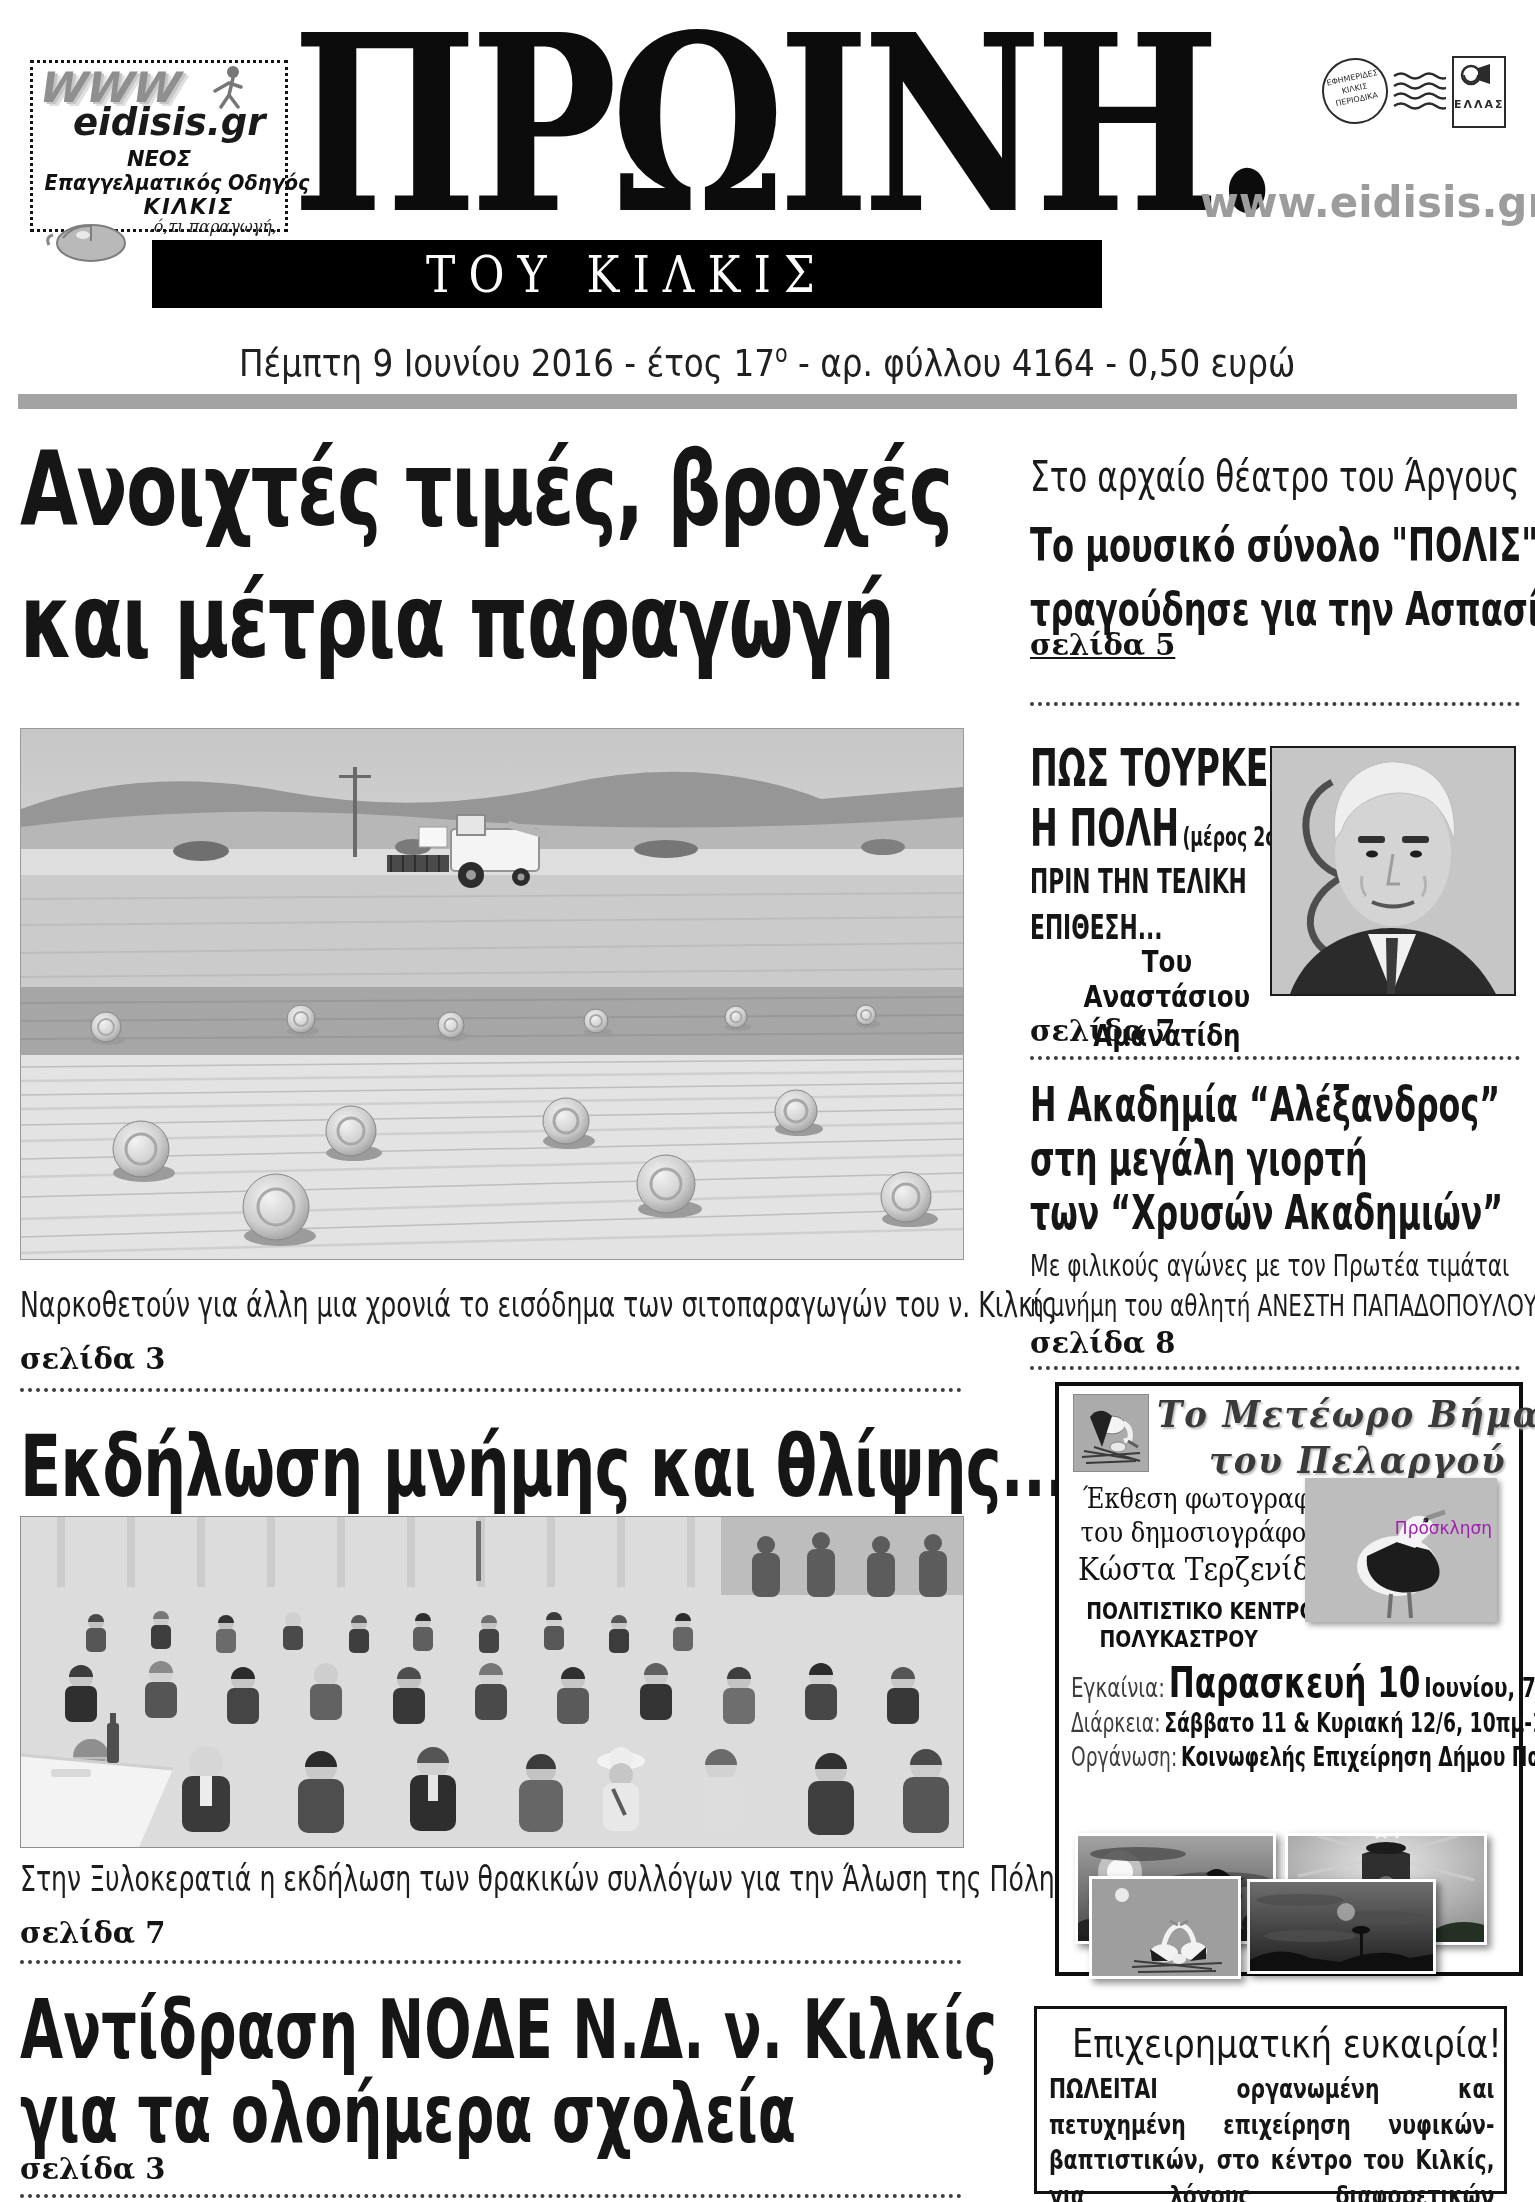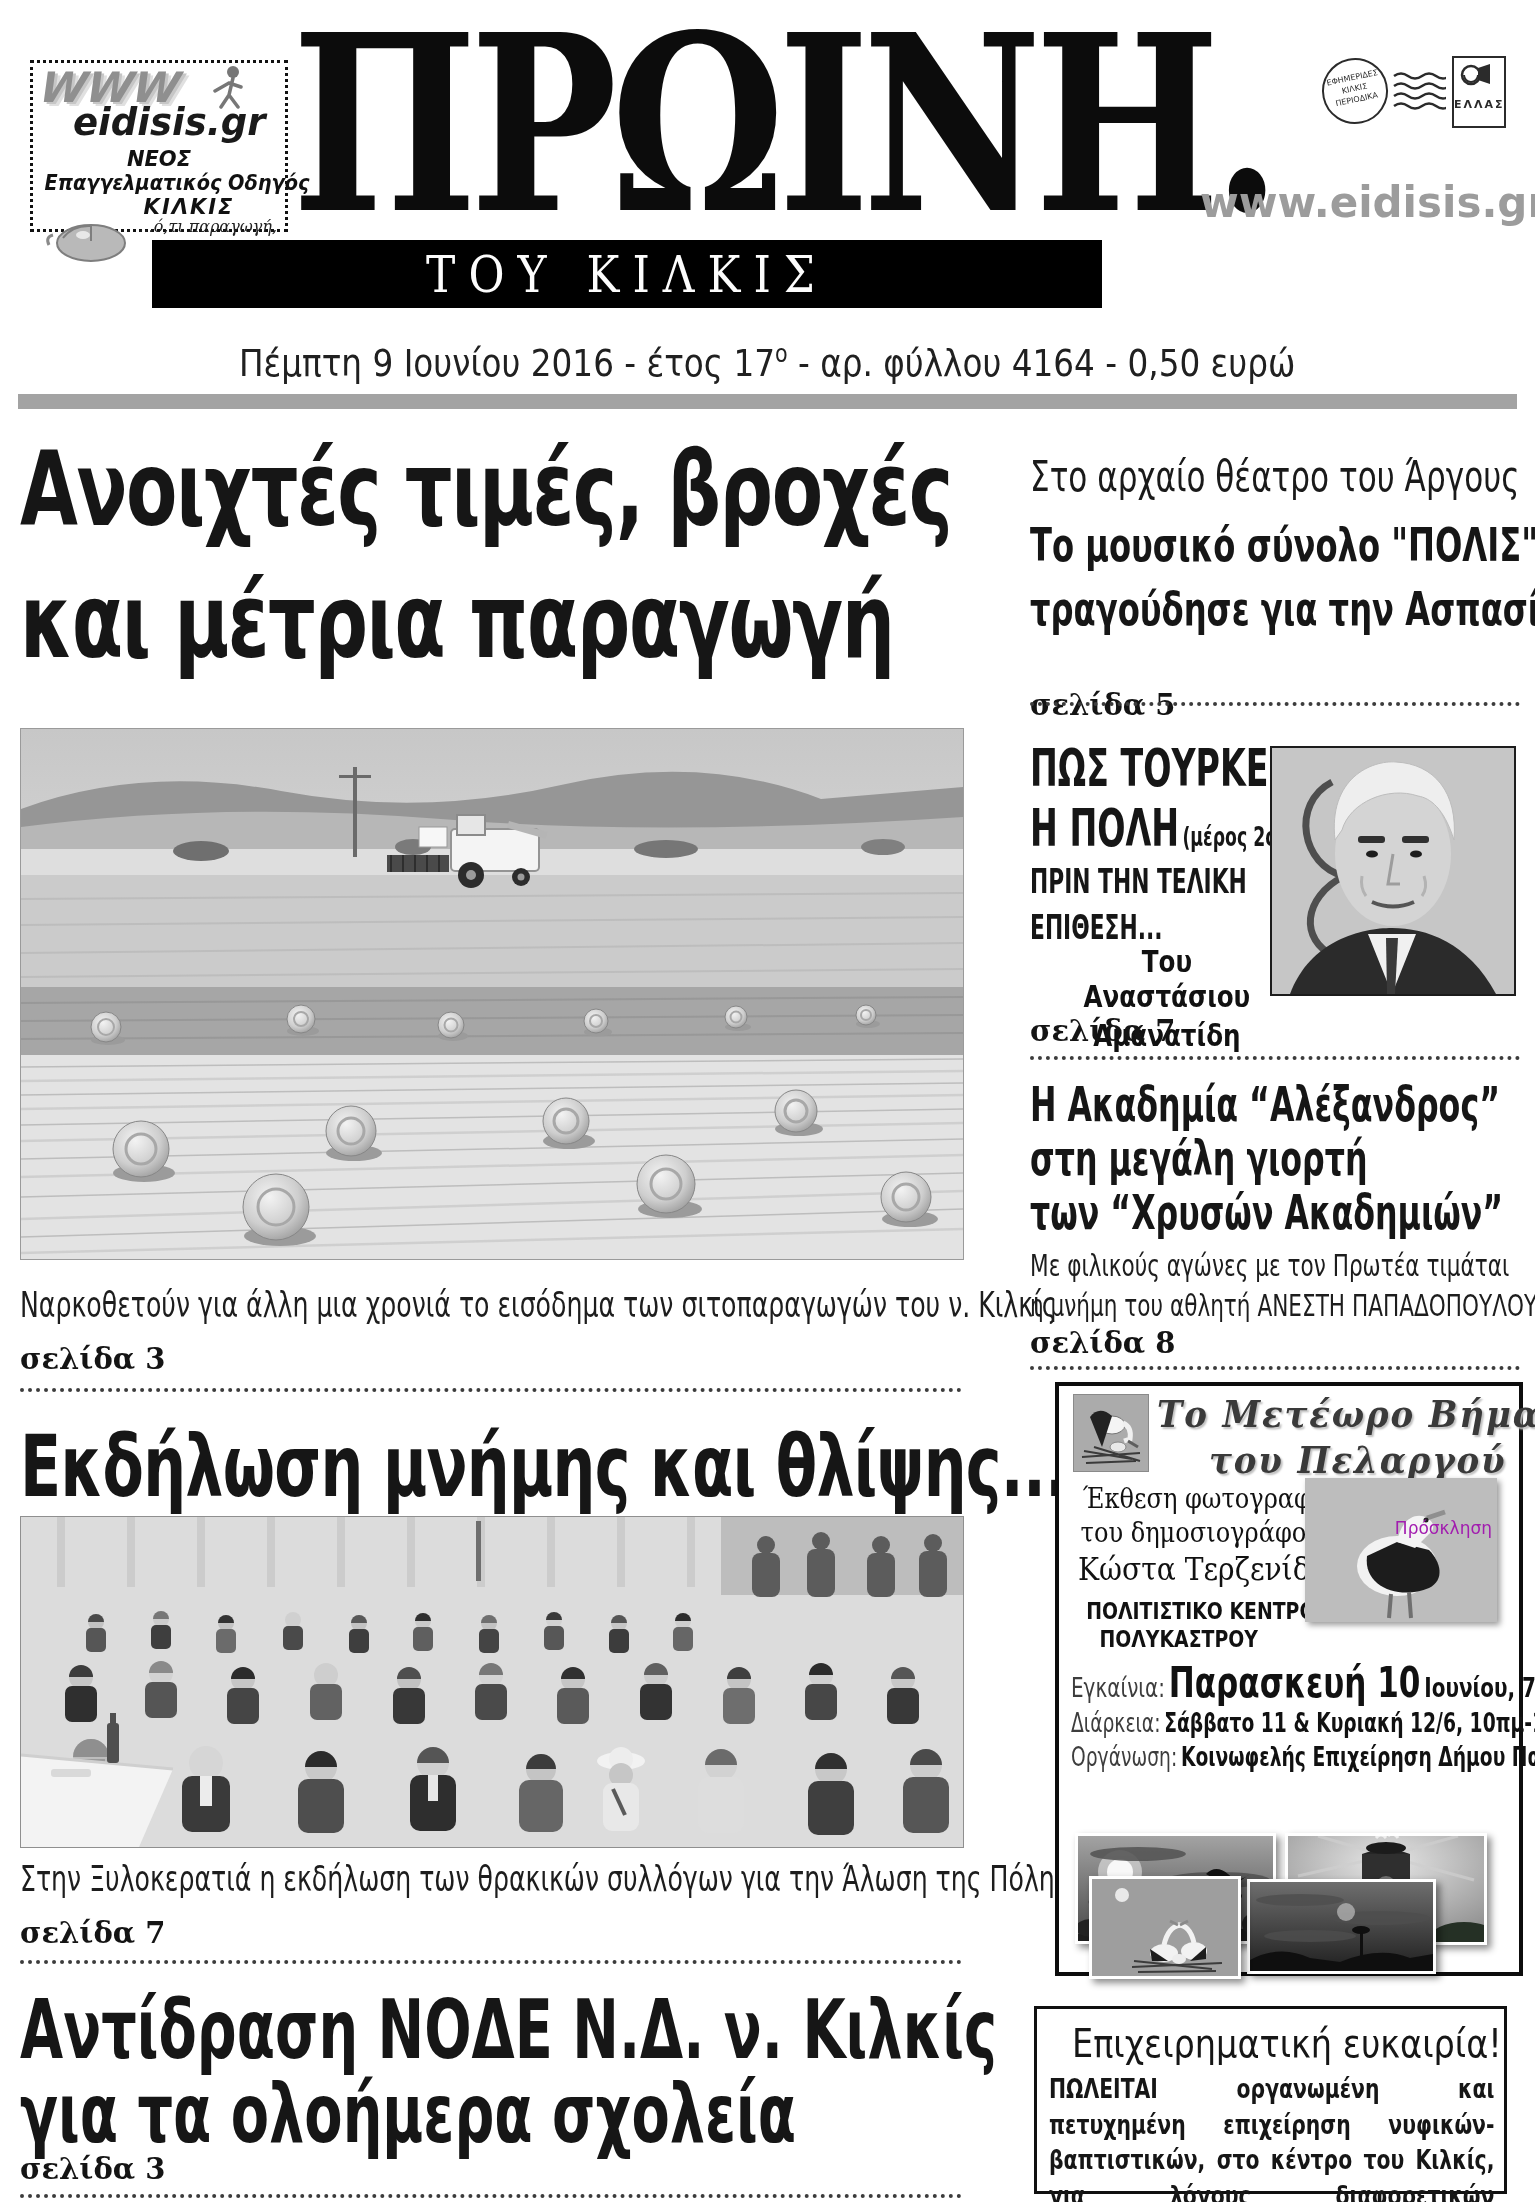--- a/index.html
+++ b/index.html
@@ -430,21 +430,21 @@
   <div class="dot" style="left:20px;top:1960px;width:942px;"></div>
 
   <div class="t headline" style="left:20px;top:1982px;font-size:82px;transform:scaleX(.68);">Αντίδραση ΝΟΔΕ Ν.Δ. ν. Κιλκίς</div>
   <div class="t headline" style="left:20px;top:2066px;font-size:82px;transform:scaleX(.68);">για τα ολοήμερα σχολεία</div>
   <div class="pageref" style="left:20px;top:2152px;">σελίδα 3</div>
   <div class="dot" style="left:20px;top:2194px;width:942px;"></div>
 
   <div class="t" style="left:1030px;top:452px;font-size:42px;color:#1a1a1a;transform:scaleX(.74);">Στο αρχαίο θέατρο του Άργους</div>
   <div class="t headline" style="left:1030px;top:518px;font-size:46px;transform:scaleX(.70);">Το μουσικό σύνολο "ΠΟΛΙΣ"</div>
   <div class="t headline" style="left:1030px;top:582px;font-size:46px;transform:scaleX(.70);">τραγούδησε για την Ασπασία</div>
-  <div class="pageref" style="left:1030px;top:688px;">σελίδα 5</div>
+  <div class="pageref" style="left:1030px;top:628px;text-decoration:underline;">σελίδα 5</div>
   <div class="dot" style="left:1030px;top:702px;width:490px;"></div>
 
   <div class="t headline" style="left:1030px;top:738px;font-size:52px;transform:scaleX(.64);">ΠΩΣ ΤΟΥΡΚΕΨΕ</div>
   <div class="t" style="left:1030px;top:798px;transform:scaleX(.64);">
     <span class="headline" style="font-size:52px;">Η ΠΟΛΗ</span>
     <span class="headline" style="font-size:27px;">(μέρος 2ο)</span>
   </div>
   <div class="t headline" style="left:1030px;top:862px;font-size:33px;transform:scaleX(.66);">ΠΡΙΝ ΤΗΝ ΤΕΛΙΚΗ</div>
   <div class="t headline" style="left:1030px;top:908px;font-size:33px;transform:scaleX(.66);">ΕΠΙΘΕΣΗ...</div>
 

